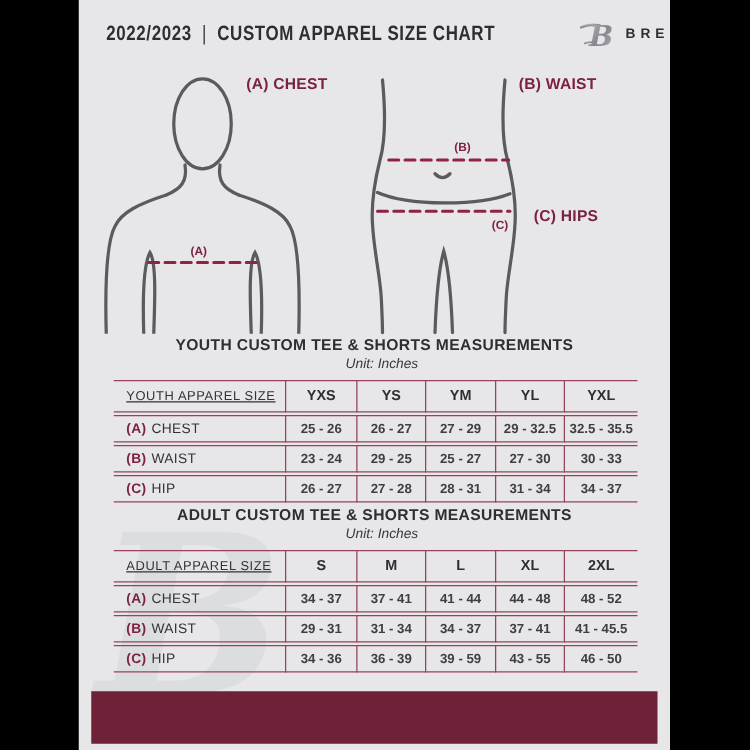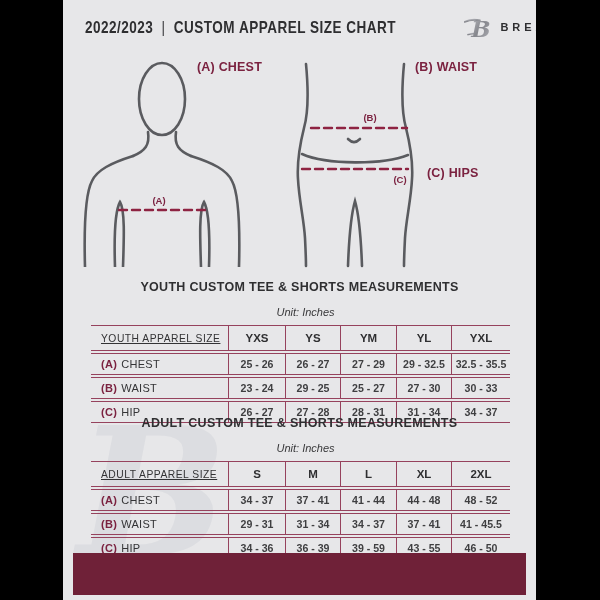--- a/index.html
+++ b/index.html
@@ -51,21 +51,21 @@
     margin:0;font-size:10px;line-height:1.24;font-style:italic;color:#7c5463;
     white-space:pre-line;
   }
   .inst-a{left:134px;top:60px;width:110px;}
   .inst-b{left:352px;top:60px;width:120px;}
   .inst-c{left:352px;top:166px;width:121px;margin-left:12px;}
   
   .tbl-block{position:absolute;z-index:1;left:0;width:473px;text-align:center;}
   .tbl-block.youth{top:269px;}
   .tbl-block.adult{top:405px;}
-  .tbl-title{margin:11px;font-size:12.5px;font-weight:bold;letter-spacing:.3px;color:#2f2f31;line-height:15px;}
+  .tbl-title{margin:0;font-size:12.5px;font-weight:bold;letter-spacing:.3px;color:#2f2f31;line-height:15px;}
   .tbl-unit{font-size:11px;font-style:italic;color:#38383a;line-height:13px;margin-top:1px;padding-left:12px;}
   table.size{
     margin:4px 0 0 28px;width:419px;table-layout:fixed;
     border-collapse:separate;border-spacing:0 2px;text-align:center;
   }
   table.size th,table.size td{
     border-top:1.4px solid #96425d;border-bottom:1.4px solid #96425d;
     padding:0;vertical-align:middle;
   }
   table.size th:not(:first-child),table.size td:not(:first-child){

